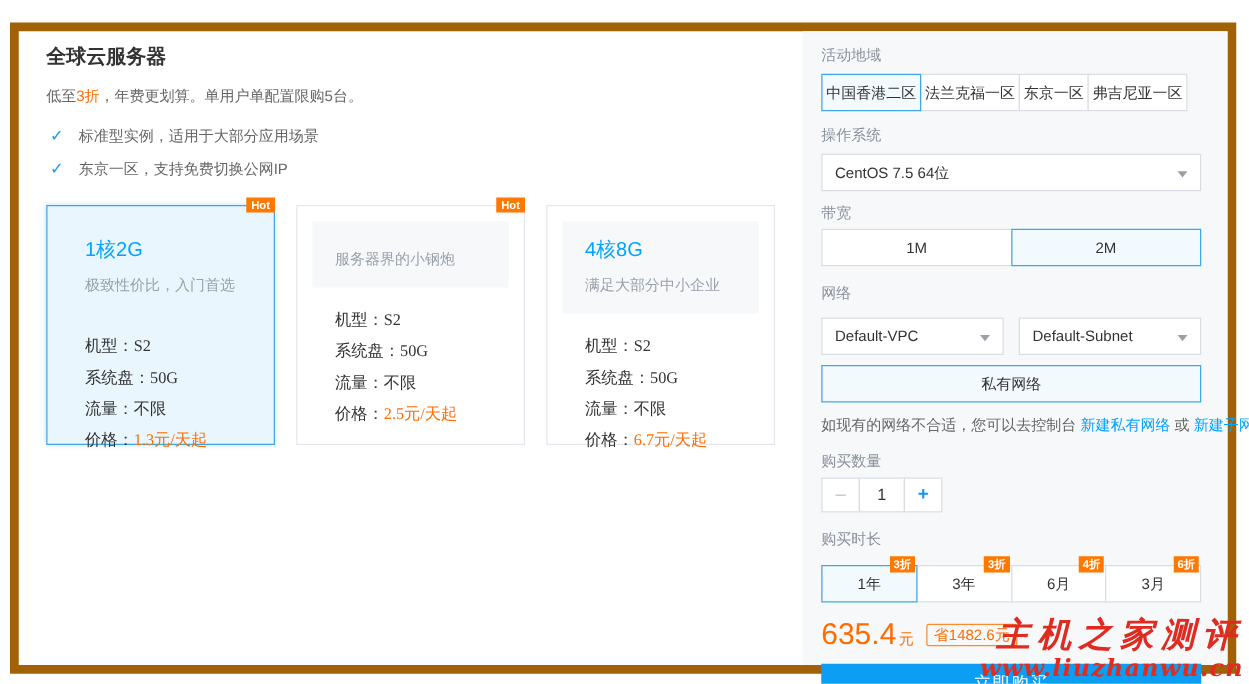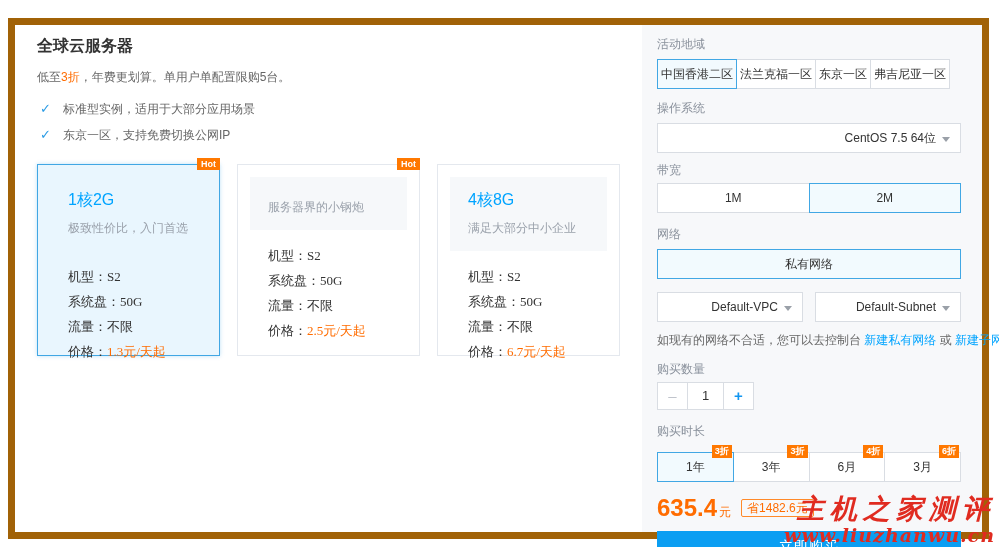--- a/index.html
+++ b/index.html
@@ -47,21 +47,21 @@
   .opt-btn {
     background:#fff; border:1px solid #d9dde3; color:#333; font-size:12px;
     height:30px; line-height:28px; text-align:center; padding:0 3px;
     margin-left:-1px; cursor:pointer; white-space:nowrap; position:relative;
   }
   .opt-btn:first-child { margin-left:0; }
   .opt-btn.selected { border:1px solid #41a7e4; background:#f2fafe; z-index:1; }
   .region-row { margin-top:8px; }
   .select {
     position:relative; background:#fff; border:1px solid #d9dde3; height:30px;
-    line-height:28px; font-size:12px; color:#333; padding:0 24px 0 10px; cursor:pointer;text-align:right;
+    line-height:28px; font-size:12px; color:#333; padding:0 24px 0 10px; cursor:pointer;
   }
   .select.full { width:100%; margin-top:8px; }
   .caret {
     position:absolute; right:10px; top:13px; width:0; height:0;
     border-left:4px solid transparent; border-right:4px solid transparent;
     border-top:5px solid #9aa0a8;
   }
   .bw-row { margin-top:6px; }
   .bw-row .opt-btn { flex:1 1 50%; }
   .net-btn { margin-top:8px; width:100%; }
@@ -78,21 +78,21 @@
   .step-btn.plus { color:#1296f0; font-weight:bold; }
   .step-value { width:37px; height:28px; background:#fff; border:1px solid #d9dde3;
     text-align:center; line-height:26px; font-size:13px; color:#333; margin-left:-1px; }
   .dur-row { margin-top:14px; }
   .dur-row .opt-btn { flex:1 1 25%; overflow:visible; }
   .dur-badge {
     position:absolute; top:-8px; right:1px; background:#ff7800; color:#fff;
     font-size:9px; font-weight:bold; line-height:13px; padding:0 3px; z-index:2;
   }
   .price-row { margin-top:12px; display:flex; align-items:baseline; }
-  .price-amount { font-size:24px; color:#ff6c00;font-weight:bold; }
+  .price-amount { font-size:24px; color:#ff6c00; }
   .price-unit { font-size:12px; color:#ff6c00; margin-left:2px; }
   .save-badge {
     margin-left:10px; border:1px solid #ff8a2a; color:#ff6c00; font-size:12px;
     line-height:16px; padding:0 5px; border-radius:2px; align-self:center;
   }
   .buy-btn {
     margin-top:9px; width:100%; height:30px; background:#0b9ef2; color:#fff;
     font-size:14px; line-height:30px; text-align:center; cursor:pointer; border:none;
     letter-spacing:1px;
   }
@@ -191,32 +191,32 @@
         <span class="caret"></span>
       </div>
 
       <div class="sec-label mt10">带宽</div>
       <div class="row bw-row">
         <div class="opt-btn">1M</div>
         <div class="opt-btn selected">2M</div>
       </div>
 
       <div class="sec-label mt14">网络</div>
-      <div class="row">
-        <div class="opt-btn selected net-btn">私有网络</div>
-      </div>
       <div class="row vpc-row">
         <div class="select">
           <span>Default-VPC</span>
           <span class="caret"></span>
         </div>
         <div class="select">
           <span>Default-Subnet</span>
           <span class="caret"></span>
         </div>
+      </div>
+      <div class="row">
+        <div class="opt-btn selected net-btn">私有网络</div>
       </div>
 
       <div class="hint"><span>如现有的网络不合适，您可以去控制台 </span><a>新建私有网络</a><span> 或 </span><a>新建子网</a></div>
 
       <div class="sec-label mt14">购买数量</div>
       <div class="row stepper">
         <div class="step-btn minus">–</div>
         <div class="step-value">1</div>
         <div class="step-btn plus">+</div>
       </div>

